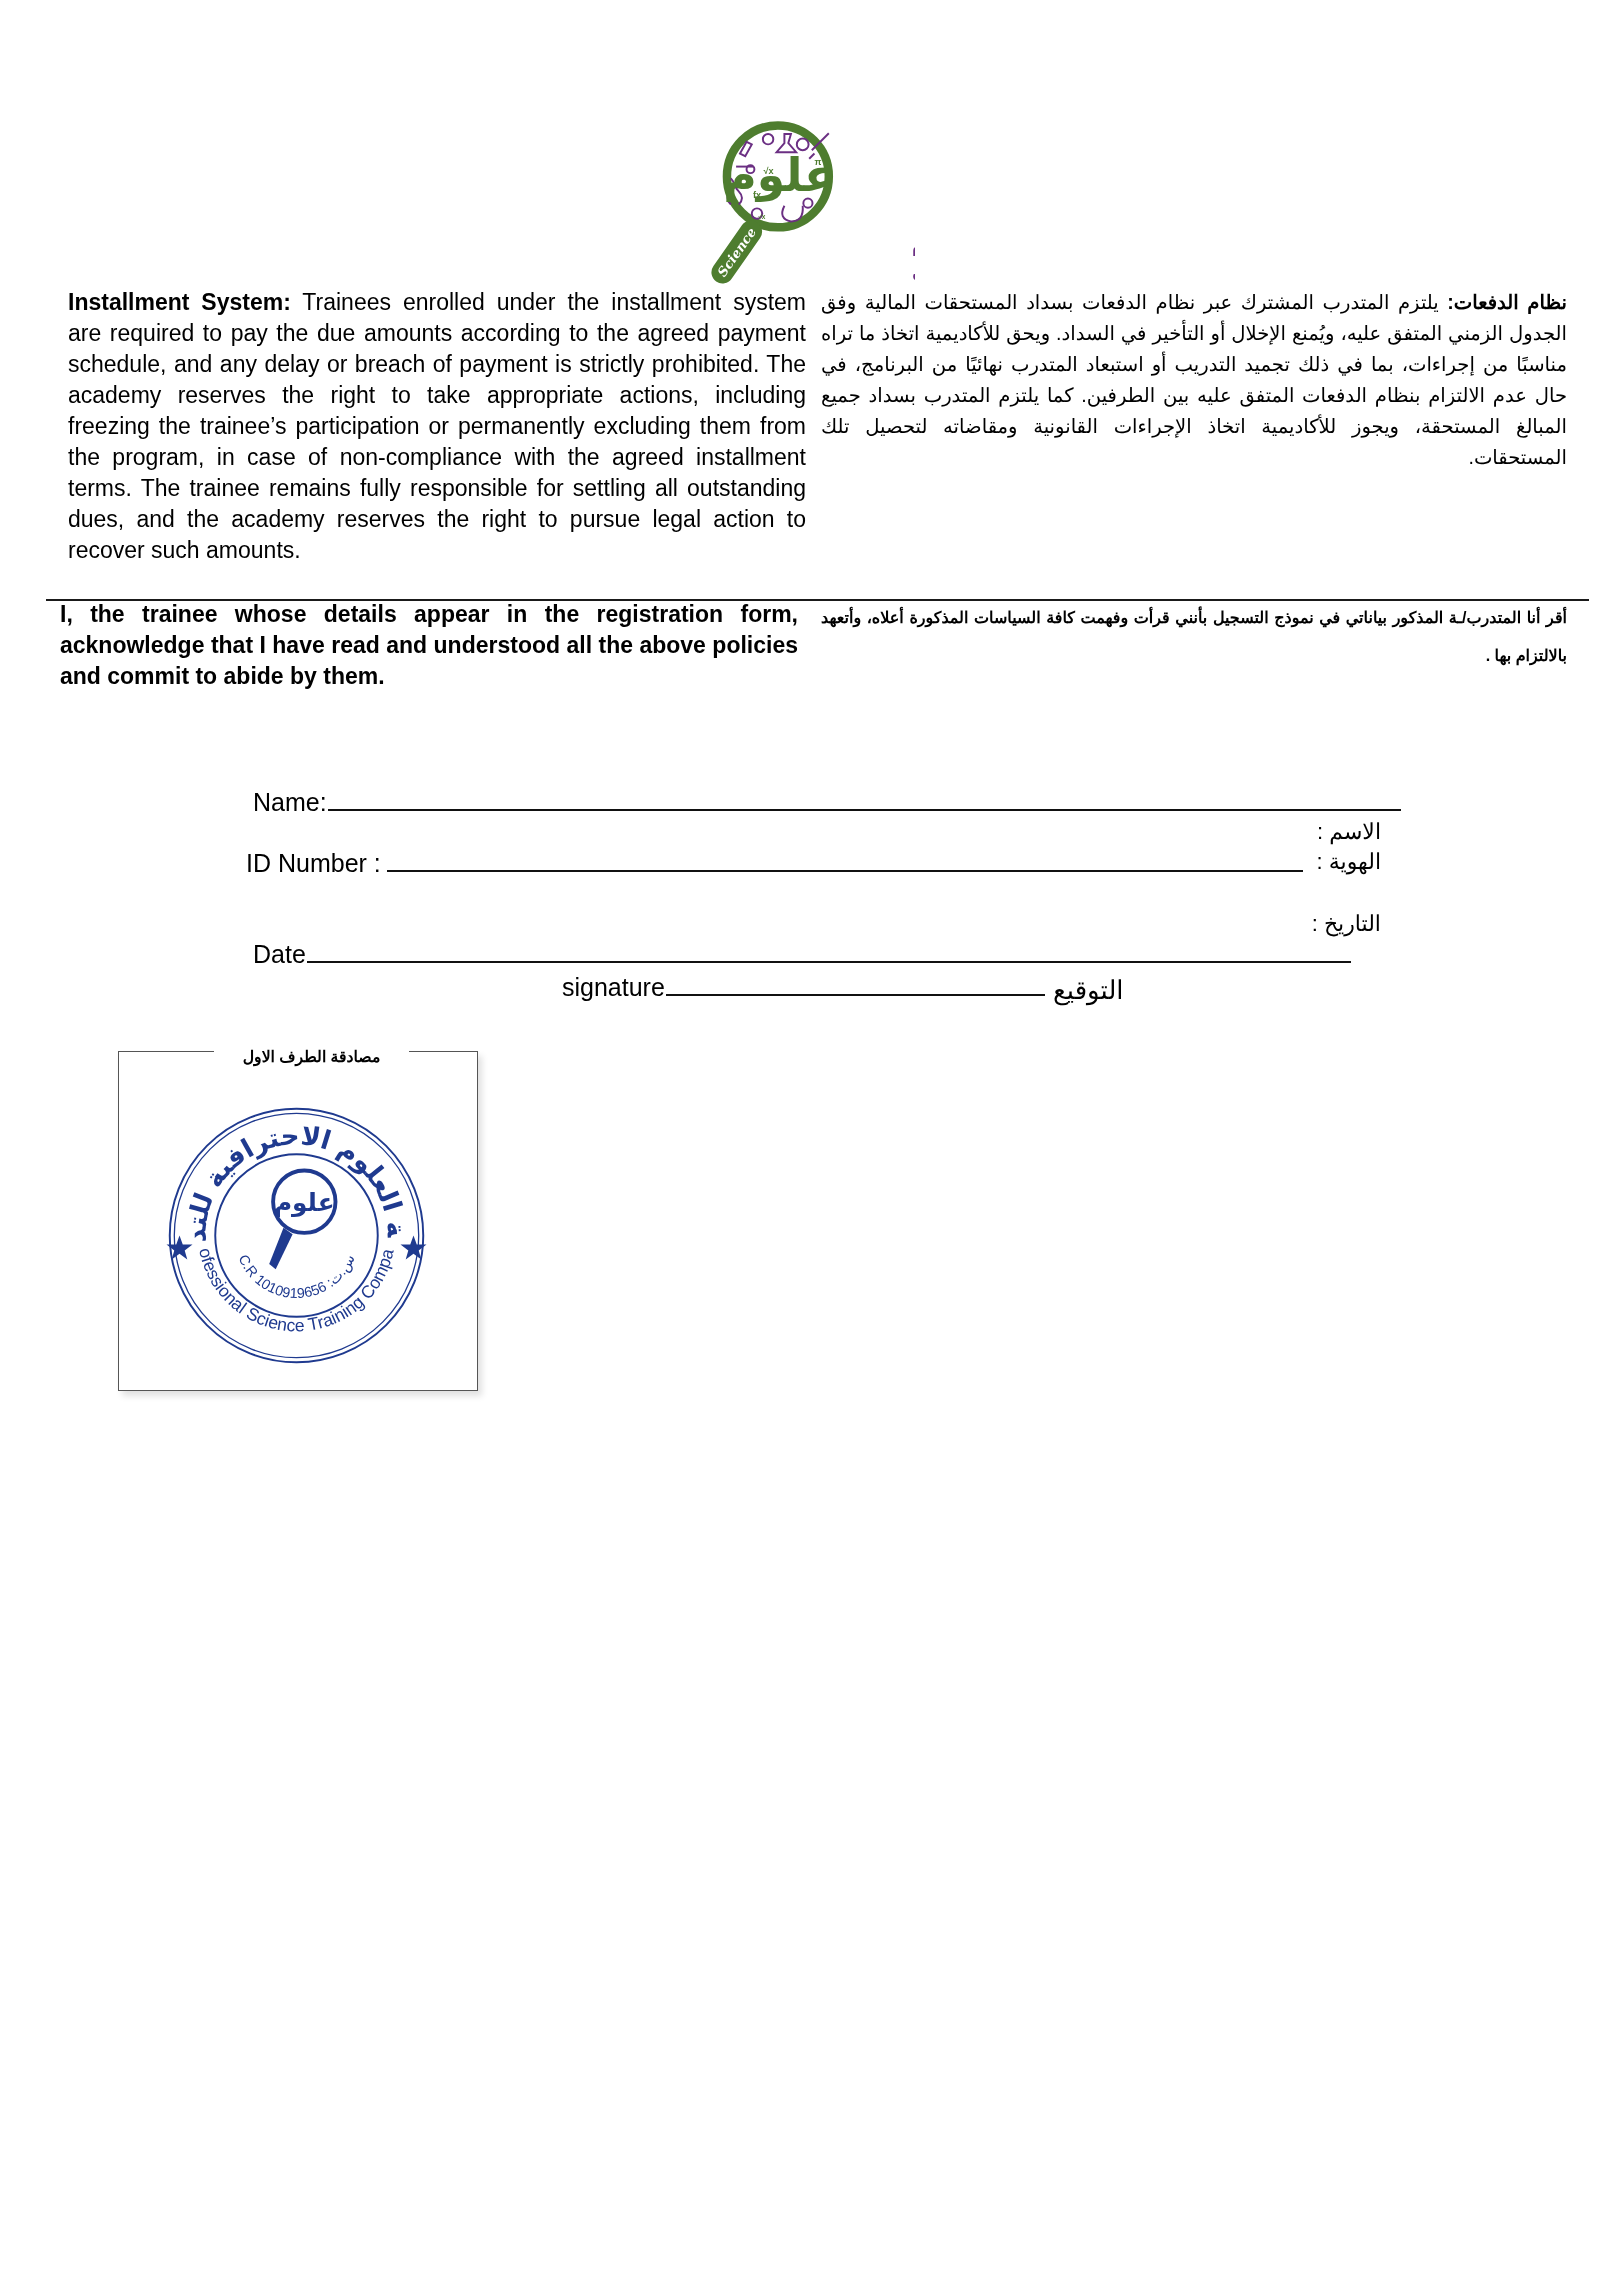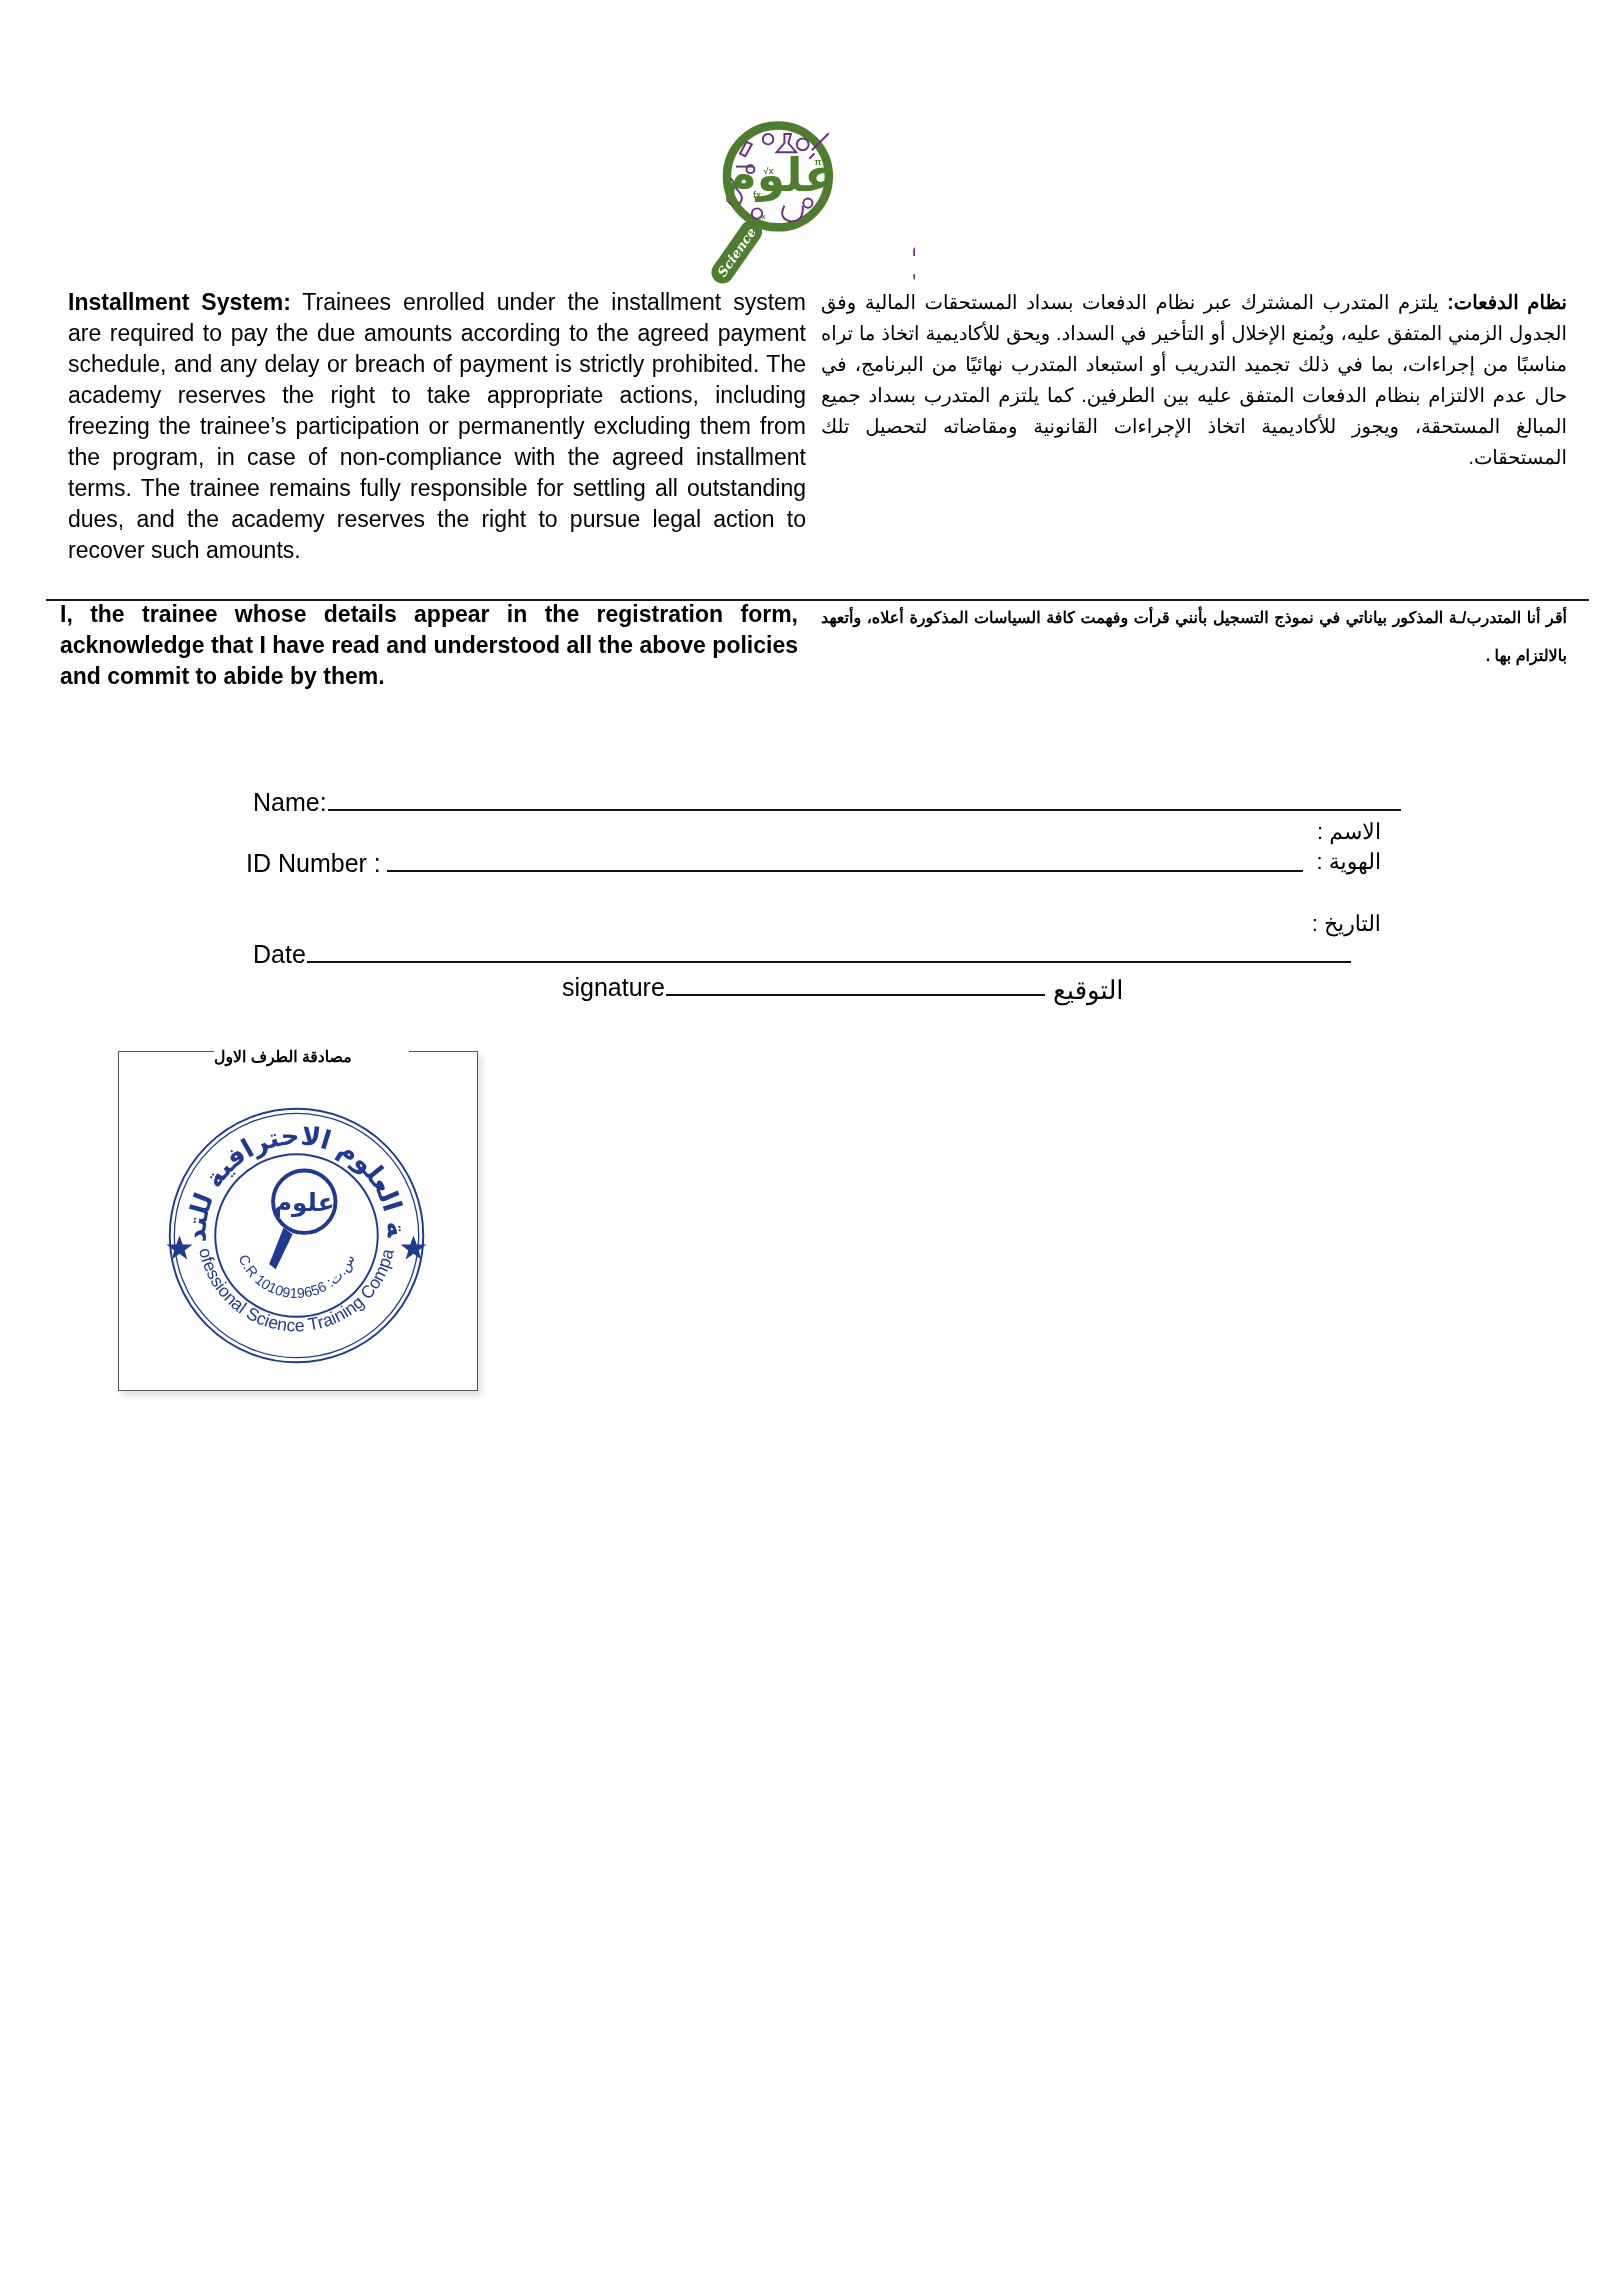--- a/index.html
+++ b/index.html
@@ -38,21 +38,21 @@
   .ar-id { right:242px; top:849px; }
   .ar-date { right:242px; top:911px; }
 
   .f-sign { position:absolute; left:562px; top:973px; font-size:25px; white-space:nowrap; }
   .f-sign .blank { display:inline-block; width:379px; border-bottom:2.6px solid #111; height:5.2px; margin-left:1.3px; }
   .ar-sign { position:absolute; left:1053px; top:975px; font-size:26px; direction:rtl; }
 
   
   .stamp-box { position:absolute; left:118px; top:1051px; width:358px; height:338px;
                border:1.3px solid #555; box-shadow:3.9px 5.2px 6.5px rgba(0,0,0,0.12); background:#fff; }
-  .stamp-title { position:absolute; left:95px; top:-6.5px; width:195px; background:#fff; text-align:left;
+  .stamp-title { position:absolute; left:95px; top:-6.5px; width:195px; background:#fff; text-align:center;
                  font-size:15.7px; font-weight:bold; direction:rtl; padding:1.3px 0; }
   .stamp { position:absolute; left:41px; top:46px; width:273px; height:275px; }
   .stamp svg { width:100%; height:100%; display:block; }
 </style>
 </head>
 <body>
 
 <div class="logo">
   <svg viewBox="0 0 340 270">
 

